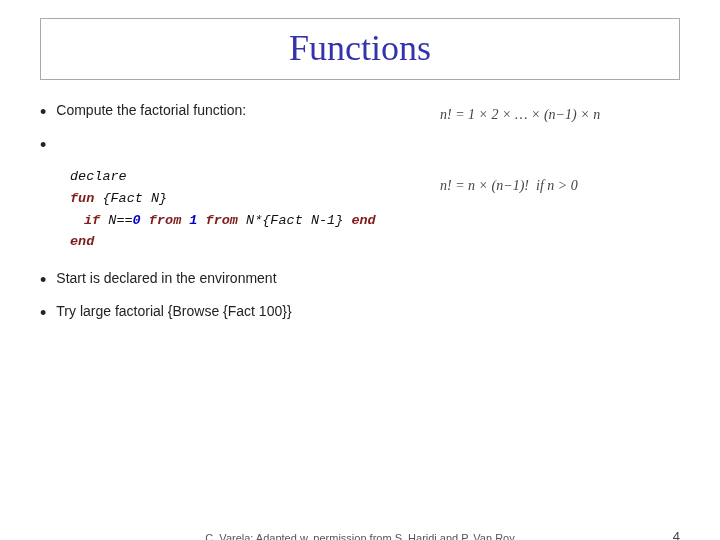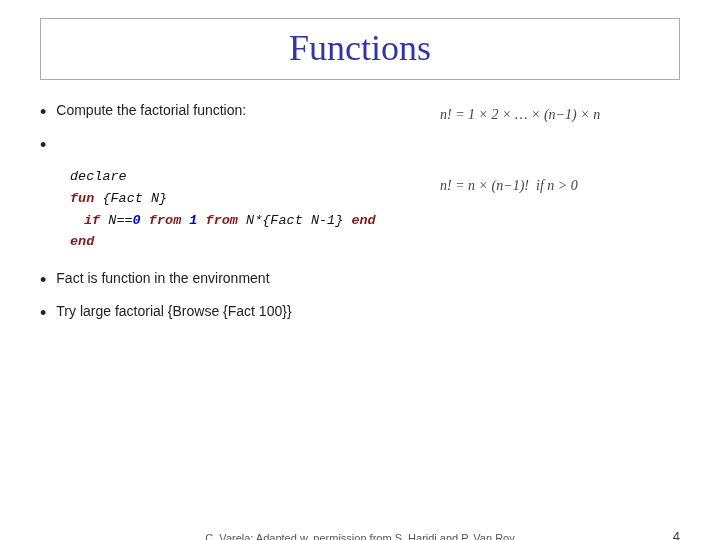--- a/index.html
+++ b/index.html
@@ -164,21 +164,21 @@
             <span class="code-keyword">if</span> N==<span class="code-highlight-blue">0</span> <span class="code-keyword">from</span> <span class="code-highlight-blue">1</span> <span class="code-keyword">from</span> N*{Fact N-1} <span class="code-keyword">end</span>
           </span>
         </div>
         <div>
           <span class="code-keyword">end</span>
         </div>
       </div>
 
       <div class="bullet-item" style="margin-top:8px;">
         <span class="bullet-dot">•</span>
-        <span class="bullet-text">Fact is function in the environment</span>
+        <span class="bullet-text">Start is declared in the environment</span>
       </div>
 
       <div class="bullet-item">
         <span class="bullet-dot">•</span>
         <span class="bullet-text">Try large factorial {Browse {Fact 100}}</span>
       </div>
 
     </div>
 
     <div class="right-col">

